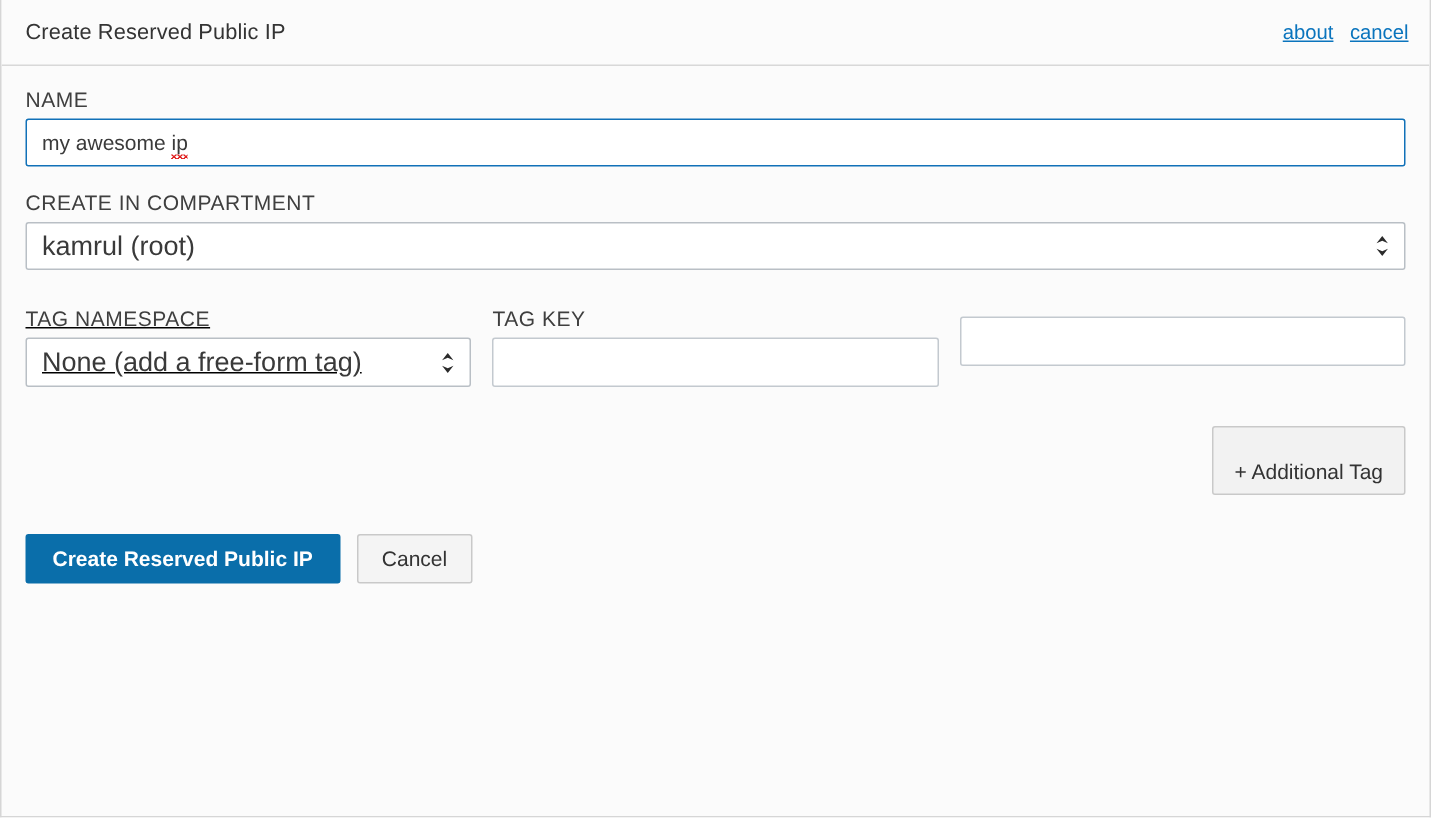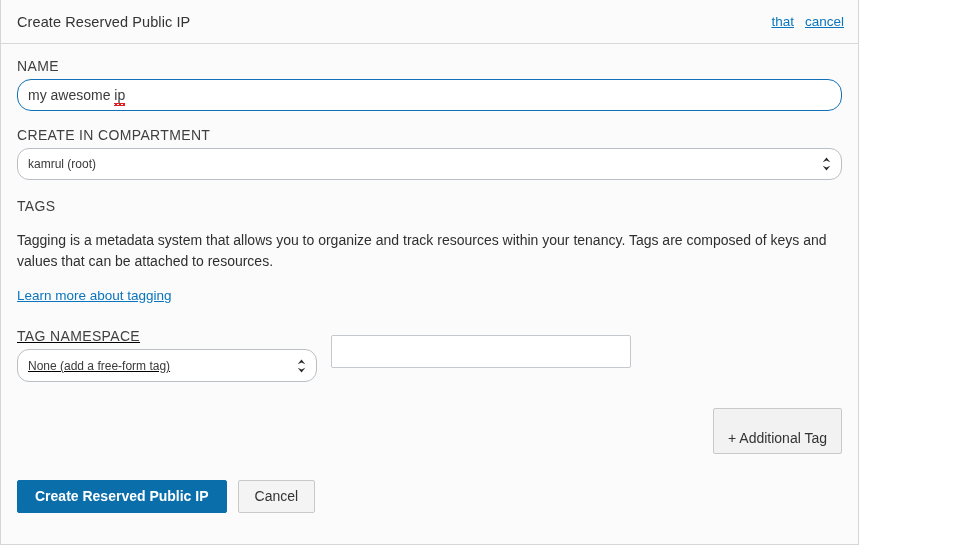--- a/index.html
+++ b/index.html
@@ -8,21 +8,21 @@
     padding: 0;
     background: #ffffff;
   }
   body {
     font-family: "Liberation Sans", sans-serif;
     -webkit-font-smoothing: antialiased;
   }
 
   .page {
     position: relative;
-    width: 859px;
+    width: 954px;
     height: 545px;
     box-sizing: border-box;
     background: #fbfbfb;
     border-left: 1px solid #d6d6d6;
     border-right: 1px solid #d6d6d6;
     border-bottom: 1px solid #d6d6d6;
     overflow: hidden;
   }
 
   
@@ -114,41 +114,41 @@
     display: flex;
     align-items: center;
     width: 100%;
     height: 32px;
     margin-top: 6px;
     padding: 0 10px;
     font-size: 14px;
     color: #3a3a3a;
     background: #ffffff;
     border: 1px solid #1171b8;
-    border-radius: 14px;
+    border-radius: 2px;
   }
 
   
   .block-compartment { padding-top: 17px; }
   .select-wrap {
     position: relative;
     margin-top: 6px;
   }
   .select-box {
     box-sizing: border-box;
     display: flex;
     align-items: center;
     width: 100%;
     height: 32px;
     padding: 0 28px 0 10px;
-    font-size: 12px;
+    font-size: 18px;
     color: #3a3a3a;
     background: #ffffff;
     border: 1px solid #b9bfc5;
-    border-radius: 12px;
+    border-radius: 2px;
     cursor: default;
   }
   .stepper-arrows {
     position: absolute;
     top: 50%;
     right: 11px;
     transform: translateY(-50%);
     display: flex;
     flex-direction: column;
     align-items: center;
@@ -237,21 +237,21 @@
   }
 </style>
 </head>
 <body>
 
 <div class="page">
 
   <div class="header">
     <div class="header-title">Create Reserved Public IP</div>
     <div class="header-links">
-      <a class="header-link">that</a>
+      <a class="header-link">about</a>
       <a class="header-link">cancel</a>
     </div>
   </div>
 
   <div class="form-body">
 
     <div class="block-name">
       <div class="field-label">NAME</div>
       <div class="fake-input">
         <span class="name-value"><span>my awesome </span><span class="spell-error">ip</span></span>
@@ -266,43 +266,42 @@
           <svg class="up" width="9" height="6" viewBox="0 0 9 6">
             <path d="M4.5 0.4 L8.3 5.2 L4.5 3.5 L0.7 5.2 Z" fill="#2b2b2b"></path>
           </svg>
           <svg class="down" width="9" height="6" viewBox="0 0 9 6">
             <path d="M4.5 5.6 L0.7 0.8 L4.5 2.5 L8.3 0.8 Z" fill="#2b2b2b"></path>
           </svg>
         </span>
       </div>
     </div>
 
-    <div class="block-tags">
-      <div class="field-label">TAGS</div>
-      <p class="tags-desc">Tagging is a metadata system that allows you to organize and track resources within your tenancy. Tags are composed of keys and values that can be attached to resources.</p>
-      <a class="learn-link">Learn more about tagging</a>
-    </div>
 
     <div class="tag-row">
 
       <div class="tag-col-ns">
         <div class="field-label">TAG NAMESPACE</div>
         <div class="select-wrap">
           <div class="select-box">None (add a free-form tag)</div>
           <span class="stepper-arrows">
             <svg class="up" width="9" height="6" viewBox="0 0 9 6">
               <path d="M4.5 0.4 L8.3 5.2 L4.5 3.5 L0.7 5.2 Z" fill="#2b2b2b"></path>
             </svg>
             <svg class="down" width="9" height="6" viewBox="0 0 9 6">
               <path d="M4.5 5.6 L0.7 0.8 L4.5 2.5 L8.3 0.8 Z" fill="#2b2b2b"></path>
             </svg>
           </span>
         </div>
       </div>
 
+      <div class="tag-col-key">
+        <div class="field-label">TAG KEY</div>
+        <input class="text-input" type="text" placeholder="" style="">
+      </div>
 
       <div class="tag-col-value">
         <input class="text-input" type="text" placeholder="" style="">
       </div>
 
     </div>
 
     <div class="add-tag-row">
       <button class="btn btn-secondary">+ Additional Tag</button>
     </div>

